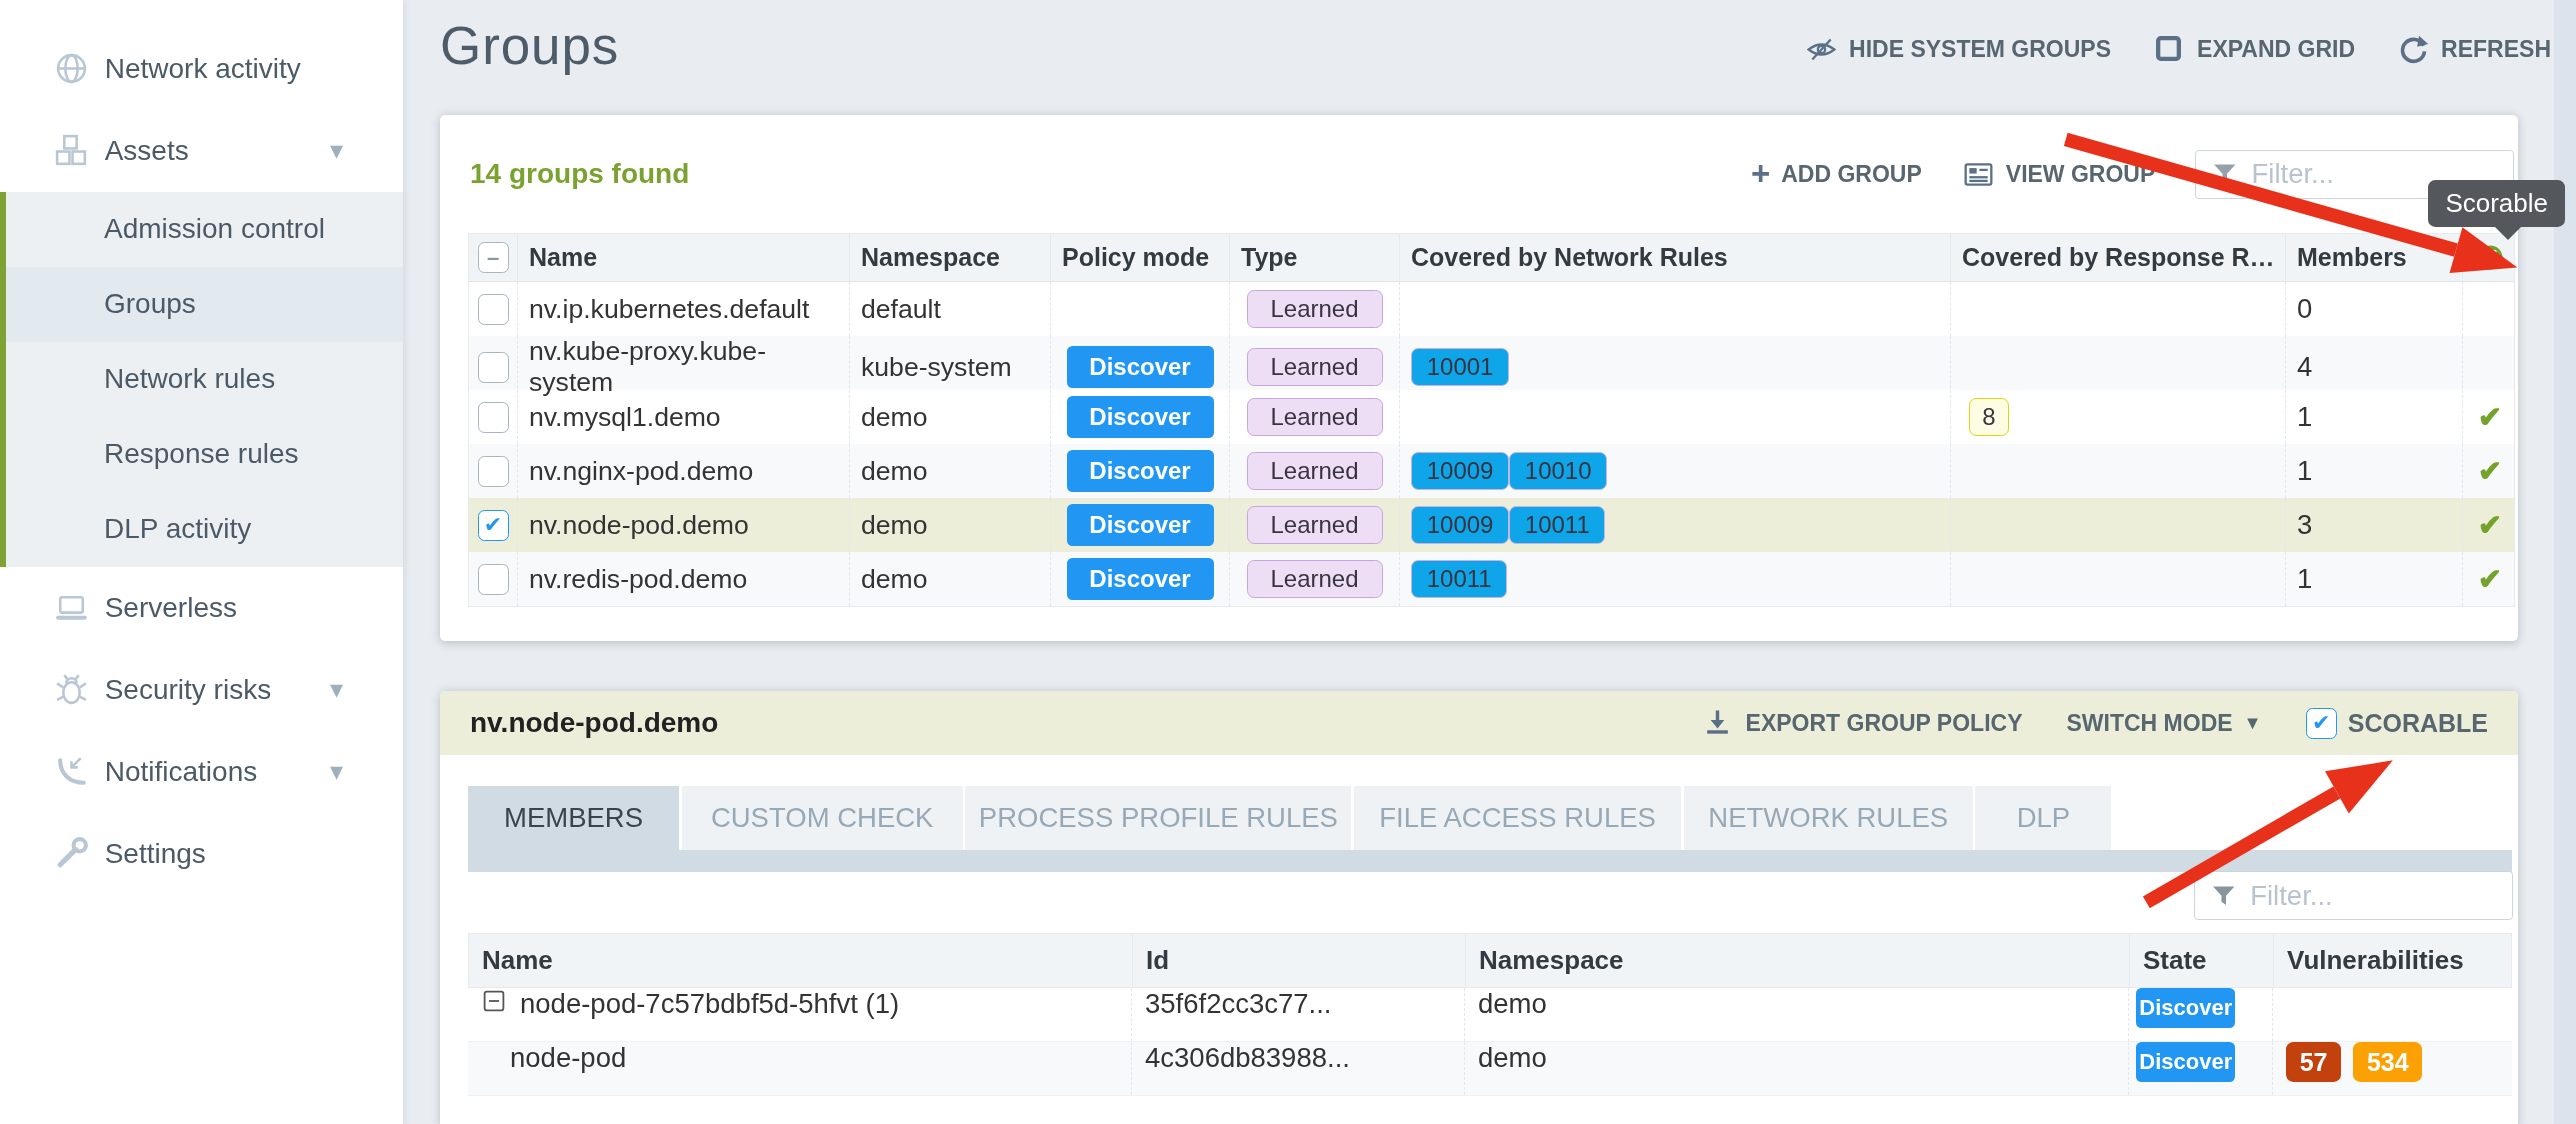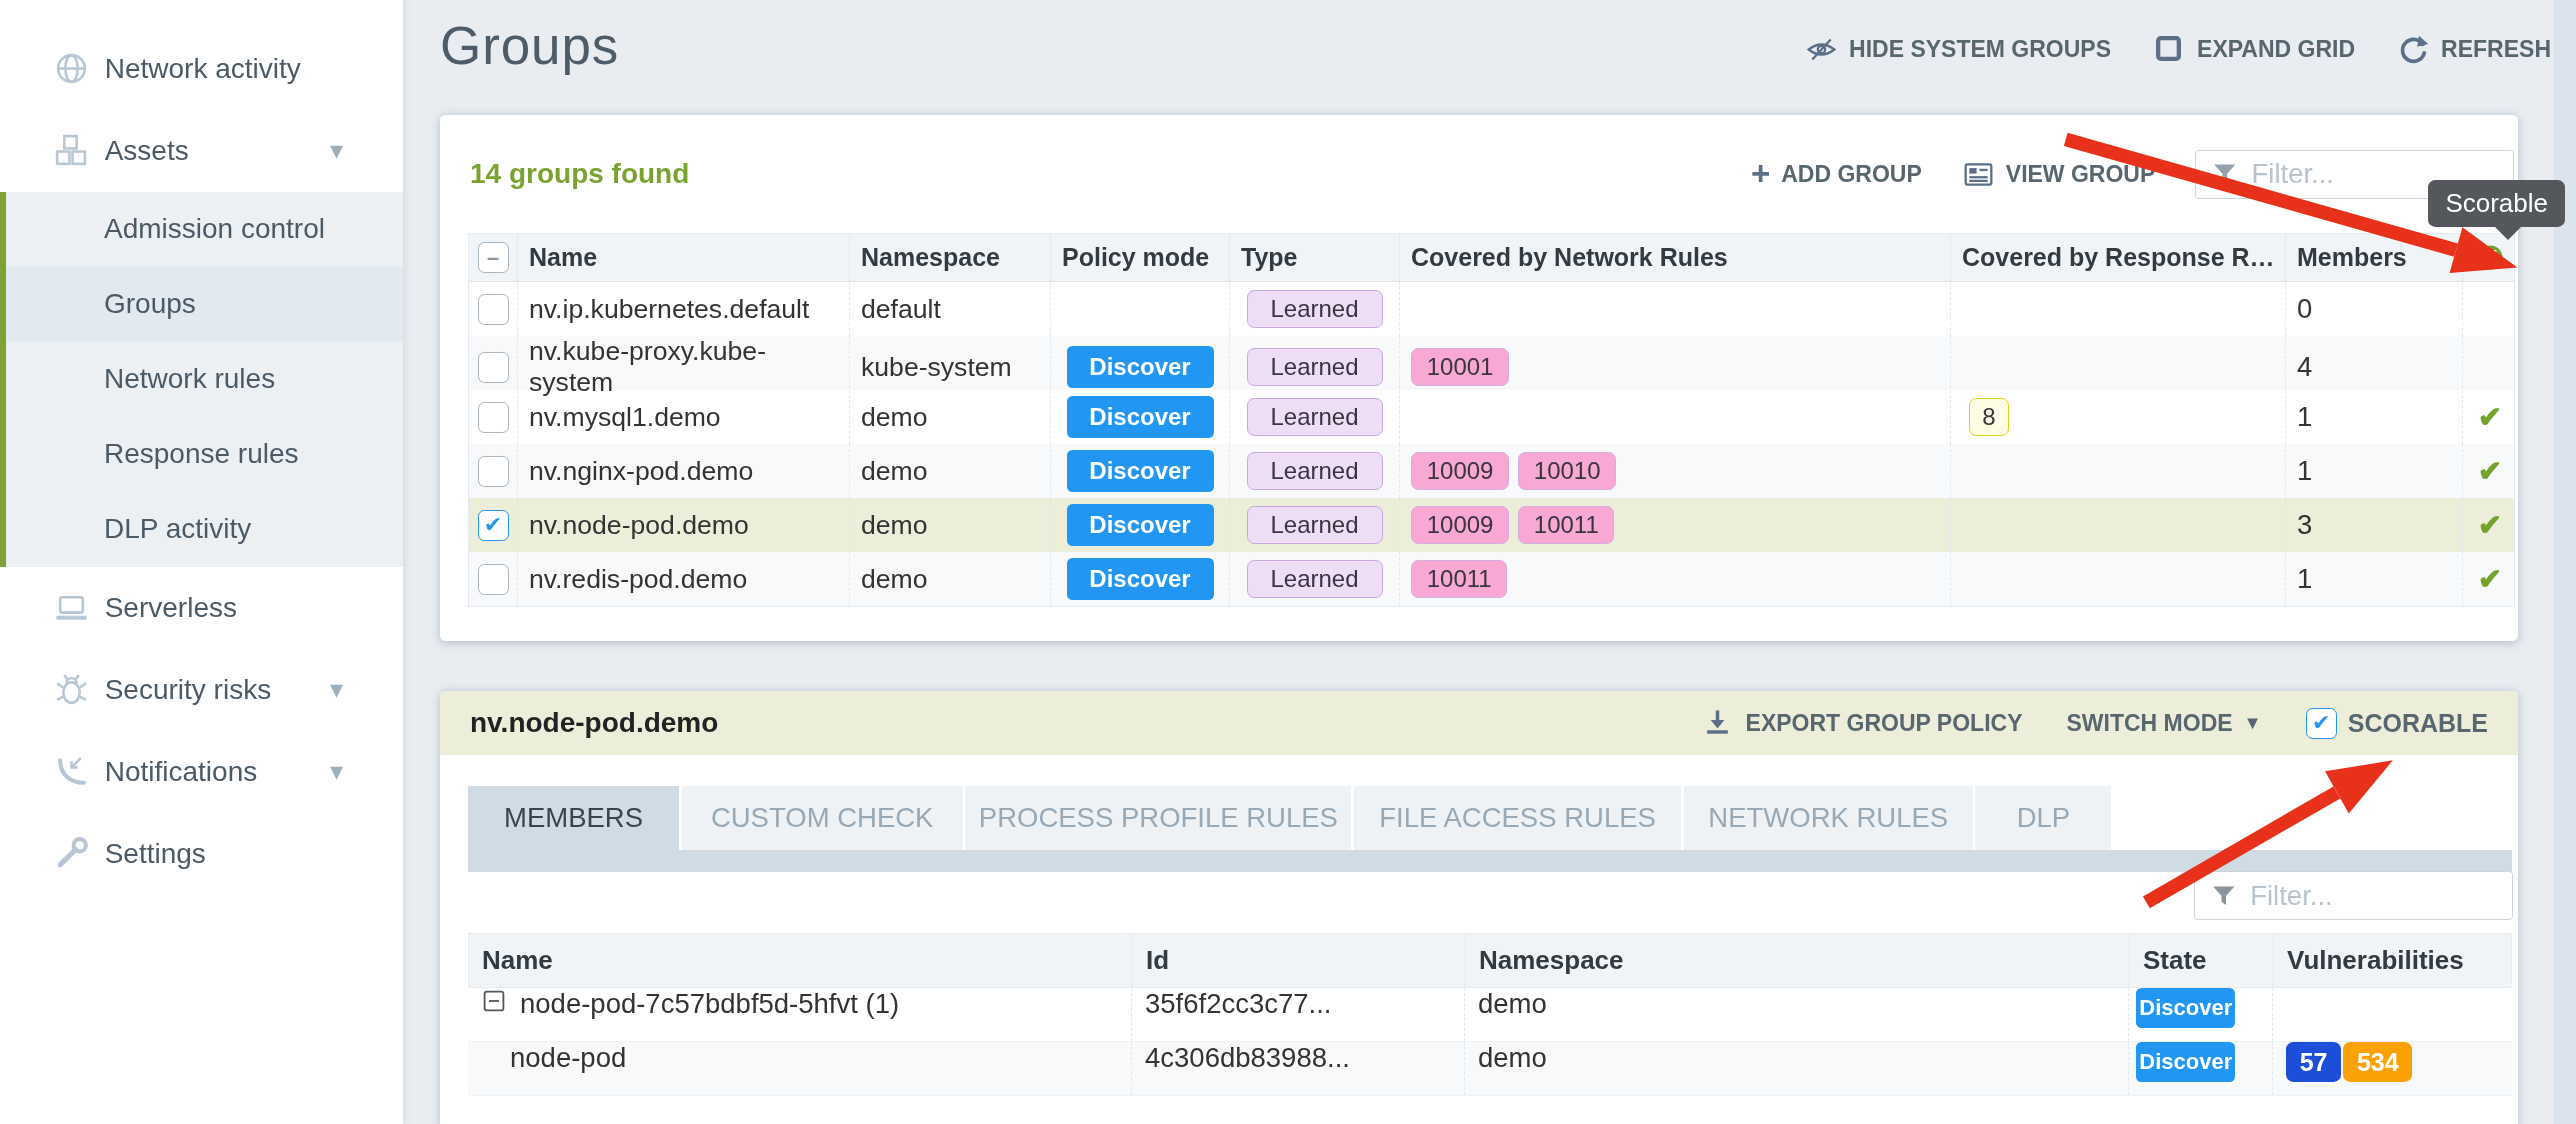--- a/index.html
+++ b/index.html
@@ -64,22 +64,22 @@
   .cell-center { justify-content:center !important; padding-left:0 !important; }
   .cb { width:31px; height:31px; border:1.8px solid #a9b4bd; border-radius:6.4px; background:#fff;
         display:flex; align-items:center; justify-content:center; margin:0 auto; cursor:pointer;
         font-size:22px; color:#8a97a1; line-height:1; }
   .cb-checked { border-color:#2196f3; color:#2196f3; }
   .discover-btn { background:#2196f3; color:#fff; font-weight:bold; font-size:24px; border-radius:5.5px;
                   width:147px; height:42px; display:flex; align-items:center; justify-content:center;
                   cursor:pointer; }
   .learned-badge { background:#eddef6; border:1.8px solid #c8a6dd; border-radius:7.3px; width:136px; height:38px;
                    display:flex; align-items:center; justify-content:center; font-size:24px; color:#3a3340; }
-  .rule-badge { background:#f9a8d4; border:1.8px solid #cfb0e0; border-radius:7.3px; height:38px; padding:0 14.7px;
-                display:inline-flex; align-items:center; font-size:24px; color:#3a3340; margin-right:9px; }
+  .rule-badge { background:#0ea5e9; border:1.8px solid #cfb0e0; border-radius:7.3px; height:38px; padding:0 14.7px;
+                display:inline-flex; align-items:center; font-size:24px; color:#3a3340; margin-right:0; }
   .resp-badge { background:#fffce4; border:1.8px solid #ded512; border-radius:7.3px; height:38px; padding:0 12px;
                 display:inline-flex; align-items:center; font-size:24px; color:#3a3340; margin-left:7.3px; }
   .members-cell { font-size:27.5px; }
   .check { color:#74a32c; font-size:29px; font-weight:bold; }
   
   .card2-header { height:64px; background:#edeeda; border-radius:5.5px 5.5px 0 0; display:flex;
                   align-items:center; justify-content:space-between; padding:0 30px; }
   .card2-title { font-size:28px; font-weight:bold; color:#222; }
   .card2-actions { display:flex; align-items:center; gap:44px; }
   .scorable-check { display:flex; align-items:center; gap:11px; cursor:pointer; }
@@ -100,21 +100,21 @@
   .t2-row { height:54px; font-size:27.5px; border-bottom:0.9px solid #eef2f5; }
   .t2-row > div { height:100%; display:flex; align-items:flex-start; border-right:0.9px dashed #e0e7ed; padding-left:13px; }
   .t2-row > div:last-child { border-right:none; }
   .collapse-box { width:26px; height:26px; margin-right:13px; flex:0 0 26px; color:#555; }
   .indent { padding-left:42px !important; }
   .state-btn { background:#2196f3; color:#fff; font-weight:bold; font-size:22px; border-radius:5.5px;
                width:99px; height:40px; display:flex; align-items:center; justify-content:center;
                margin-left:7.3px; cursor:pointer; }
   .vuln { height:40px; border-radius:7.3px; color:#fff; font-weight:bold; font-size:25px;
           display:inline-flex; align-items:center; justify-content:center; padding:0 13.7px; }
-  .vuln-red { background:#1d4ed8; margin-right:2px; }
+  .vuln-red { background:#c2410c; margin-right:12px; }
   .vuln-orange { background:#fba104; }
   
   .tooltip { position:absolute; left:2428px; top:180px; background:#54585c; color:#fff; font-size:26px;
              padding:8.2px 17.4px; border-radius:7.3px; z-index:40; }
   .tooltip::after { content:""; position:absolute; left:58%; top:100%; margin-left:-13px;
                     border:13px solid transparent; border-top-color:#54585c; }
   .arrows { position:absolute; left:0; top:0; width:2576px; height:1125px; z-index:60; pointer-events:none; }
   .scroll-strip { position:absolute; right:0; top:0; width:22px; height:1125px; background:#dbe4ec; z-index:1; }
   .gauge-icon { width:29px; height:29px; }
 </style>

